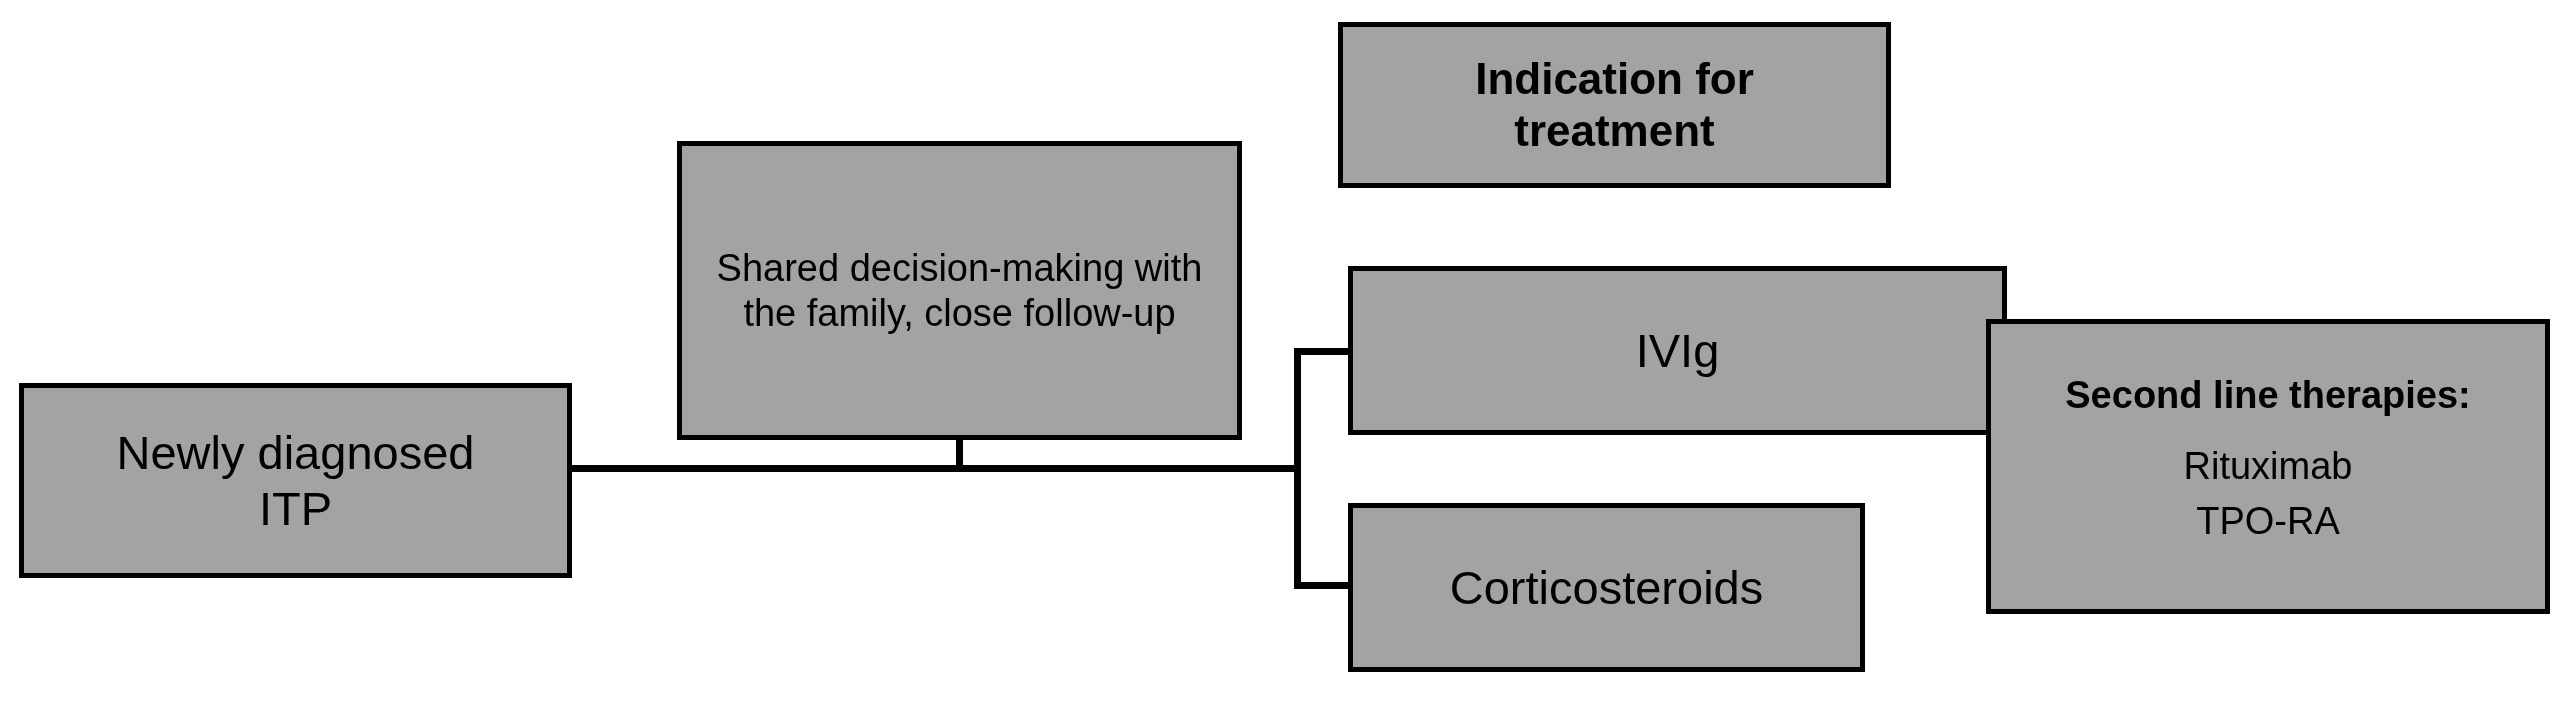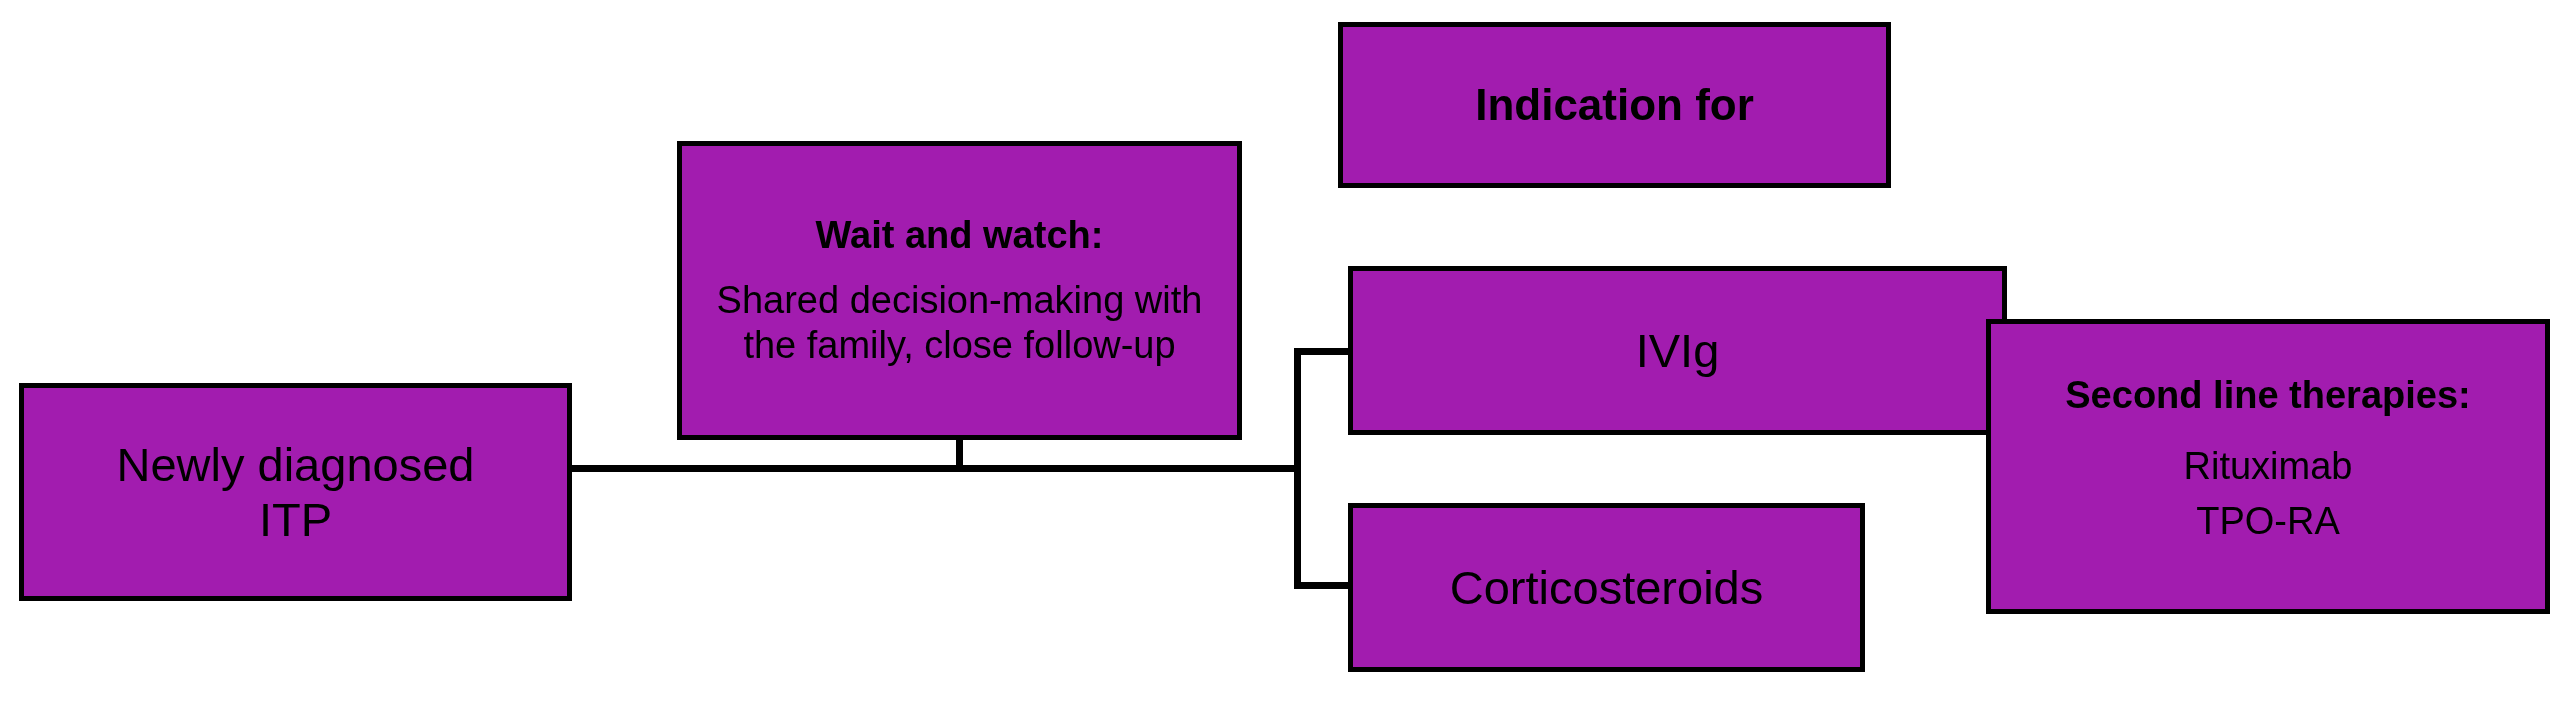--- a/index.html
+++ b/index.html
@@ -14,40 +14,40 @@
     height: 710px;
     background: #ffffff;
     overflow: hidden;
     font-family: "Liberation Sans", sans-serif;
     color: #000000;
   }
 
   .node {
     position: absolute;
     box-sizing: border-box;
-    background: #a21caf;
+    background: #a3a3a3;
     border: 5.3px solid #000000;
     display: flex;
     flex-direction: column;
     align-items: center;
     justify-content: center;
     text-align: center;
     line-height: 1.18;
     z-index: 3;
   }
 
   .node .line        { display: block; white-space: nowrap; }
   .node .line.bold   { font-weight: bold; }
   .node .line.wrap   { white-space: normal; }
 
   
 
   #node-newly-diagnosed-itp {
     left: 19px;  top: 383px;
-    width: 553px; height: 218px;
+    width: 553px; height: 195px;
     font-size: 47px;
   }
 
   #node-wait-and-watch {
     left: 677px; top: 141px;
     width: 565px; height: 299px;
     font-size: 38px;
     padding: 6px 10.6px;
   }
   #node-wait-and-watch .title { font-size: 38px; margin-bottom: 20px; }
@@ -129,26 +129,26 @@
   <div class="conn" id="conn-bracket-spine"></div>
   <div class="conn" id="conn-bracket-arm-ivig"></div>
   <div class="conn" id="conn-bracket-arm-corticosteroids"></div>
 
   <div class="node" id="node-newly-diagnosed-itp">
     <span class="line">Newly diagnosed</span>
     <span class="line">ITP</span>
   </div>
 
   <div class="node" id="node-wait-and-watch">
-    <span class="line bold title">Wait and watch:</span>
     <span class="line wrap body">Shared decision-making with the family, close follow-up</span>
   </div>
 
   <div class="node" id="node-indication-for-treatment">
     <span class="line bold">Indication for</span>
+    <span class="line bold">treatment</span>
   </div>
 
   <div class="node" id="node-ivig">
     <span class="line">IVIg</span>
   </div>
 
   <div class="node" id="node-corticosteroids">
     <span class="line">Corticosteroids</span>
   </div>
 

